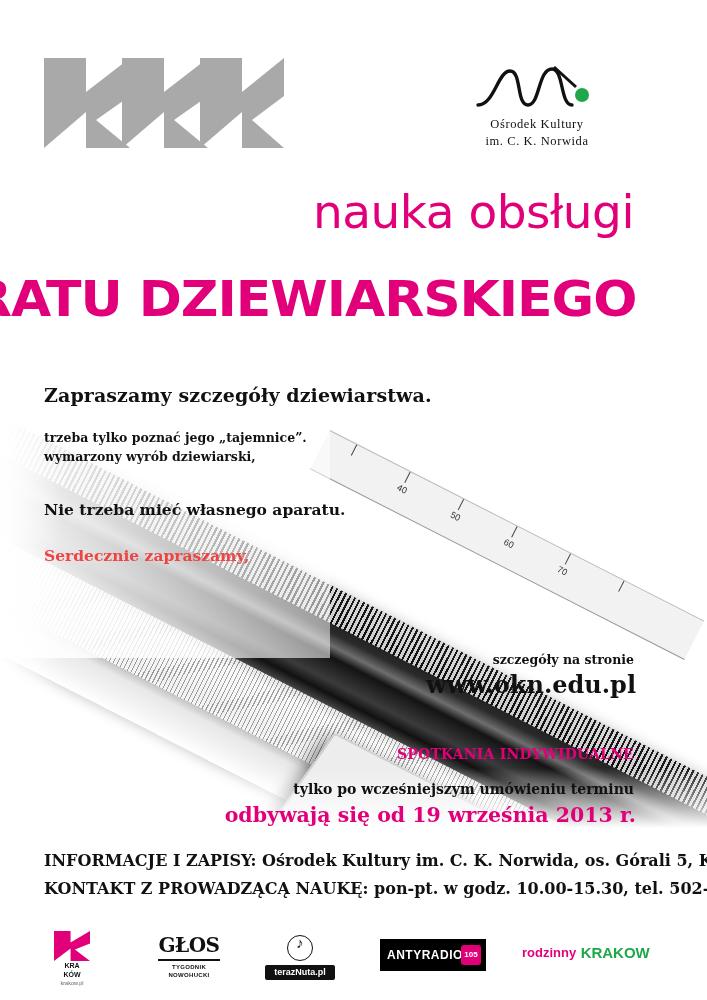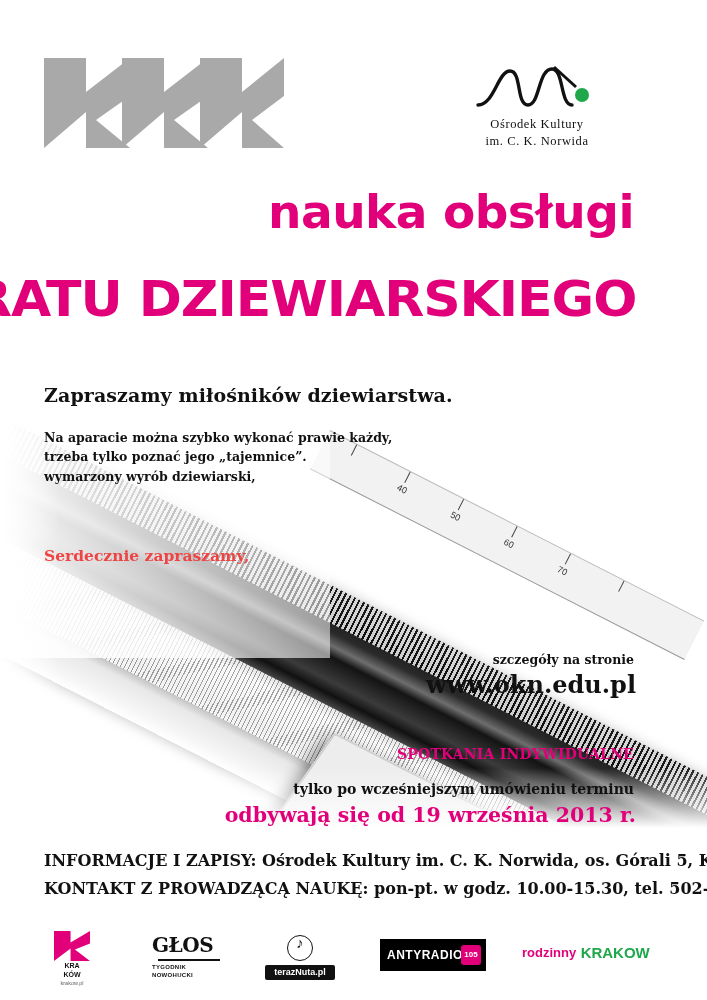--- a/index.html
+++ b/index.html
@@ -55,21 +55,21 @@
     line-height: 1.35;
     margin-top: 3px;
   }
 
   
   .title1 {
     position: absolute;
     right: 38px;
     top: 182px;
     font-family: "DejaVu Sans", sans-serif;
-    font-weight: bold;
+    font-weight: normal;
     font-size: 47px;
     letter-spacing: -0.5px;
     color: #e2007a;
     line-height: 1;
     white-space: nowrap;
   }
   .title2 {
     position: absolute;
     right: 36px;
     top: 268px;
@@ -343,21 +343,21 @@
   .logo-krakow .t1 {
     font-size: 7px; font-weight: bold; color: #111; margin-top: 1px; line-height: 1.1;
   }
   .logo-krakow .t2 {
     font-size: 5.5px; color: #666; margin-top: 2px;
   }
   .logo-glos {
     position: absolute;
     left: 108px; top: 2px;
     width: 74px;
-    text-align: left;
+    text-align: center;
   }
   .logo-glos .g {
     font-family: "DejaVu Serif", serif;
     font-weight: bold;
     font-size: 20px;
     letter-spacing: -0.5px;
     color: #111;
   }
   .logo-glos .rule {
     width: 62px; height: 2px; background: #111; margin: 2px auto 3px;
@@ -470,26 +470,26 @@
       <span class="num" style="left:266px">70</span>
     </div>
     <div class="carriage"></div>
 
     <div class="photo-fade-top"></div>
     <div class="photo-fade-left"></div>
     <div class="photo-fade-bottom"></div>
     <div class="text-veil"></div>
   </div>
 
-  <div class="lead">Zapraszamy miłośników dziewiarstwa.</div>
+  <div class="lead">Zapraszamy szczegóły dziewiarstwa.</div>
   <div class="body-small">
-    <div>Na aparacie można szybko wykonać prawie każdy,</div>
     <div>trzeba tylko poznać jego „tajemnice”.</div>
     <div>wymarzony wyrób dziewiarski,</div>
   </div>
+  <div class="line-own">Nie trzeba mieć własnego aparatu.</div>
   <div class="invite">
     <div>Serdecznie zapraszamy,</div>
   </div>
 
   <div class="details-small">szczegóły na stronie</div>
   <div class="www">www.okn.edu.pl</div>
 
   <div class="meet1">SPOTKANIA INDYWIDUALNE</div>
   <div class="meet2">tylko po wcześniejszym umówieniu terminu</div>
   <div class="meet3">odbywają się od 19 września 2013 r.</div>

